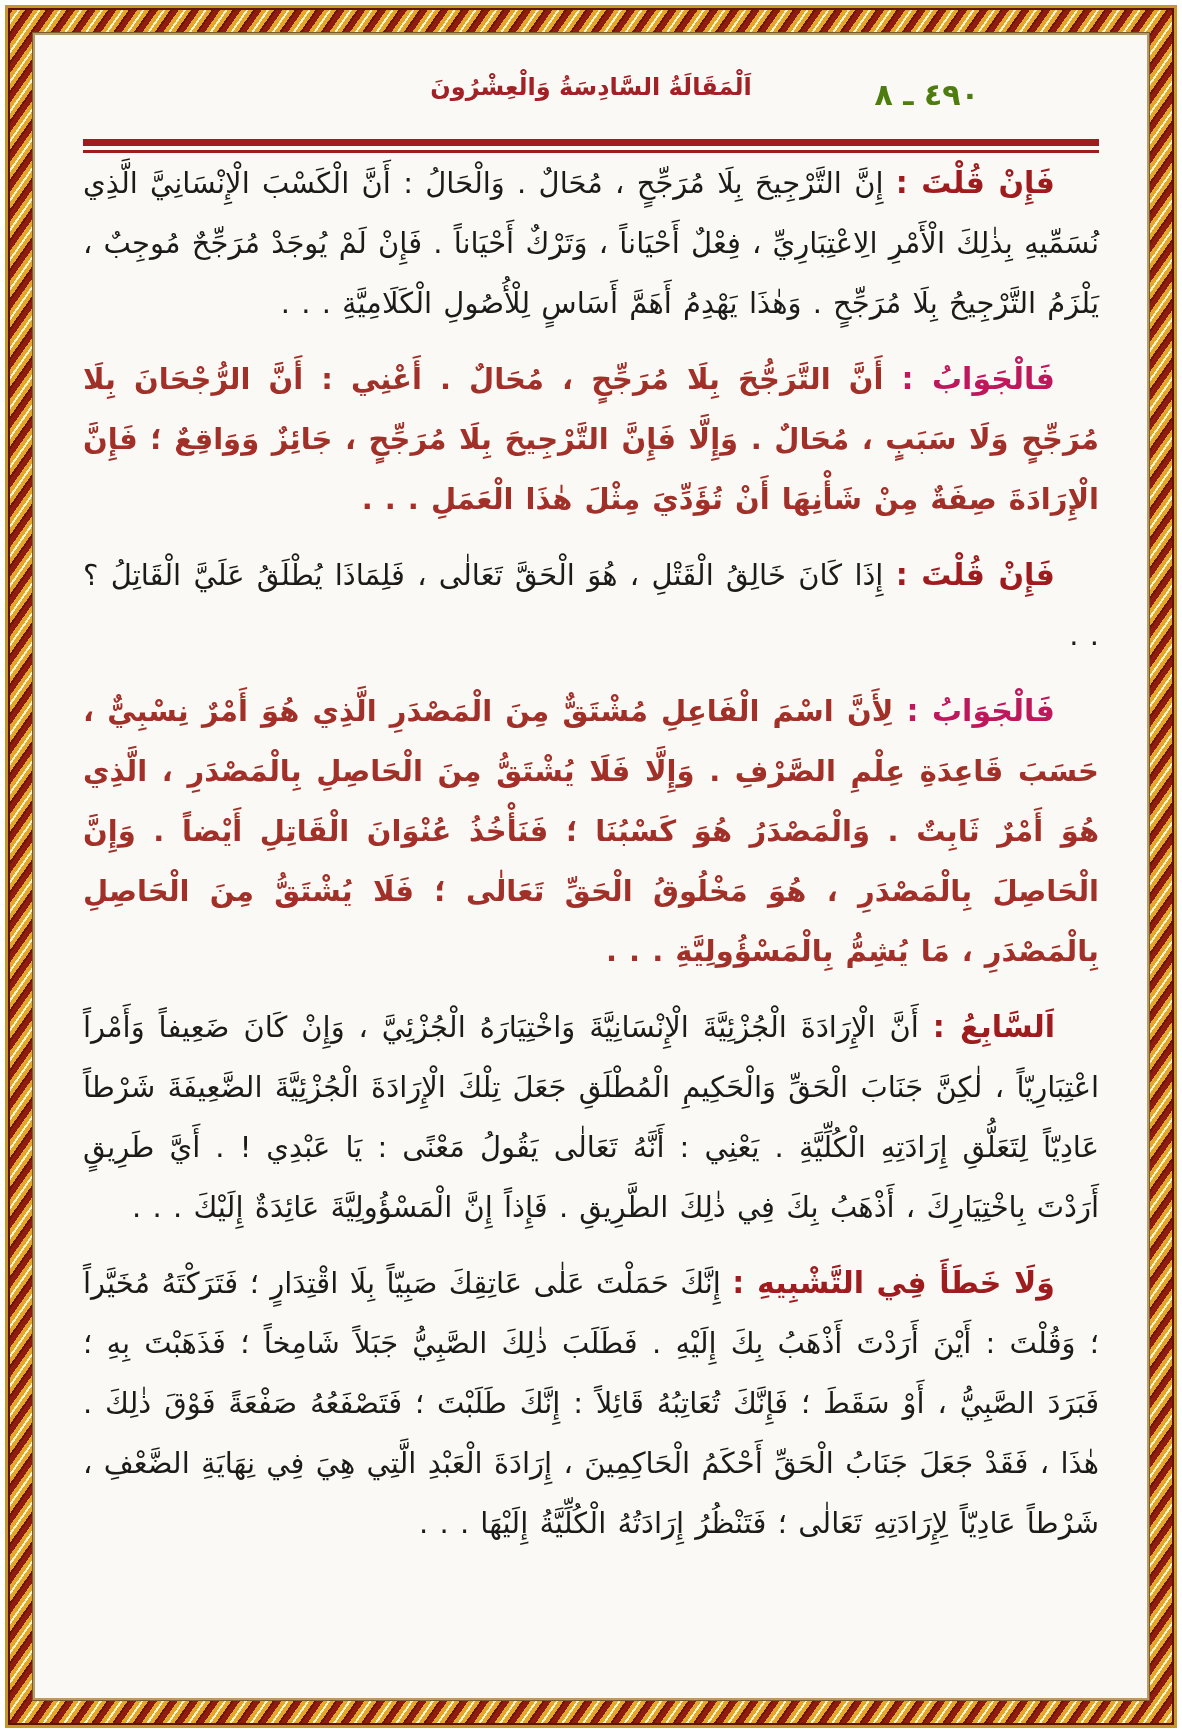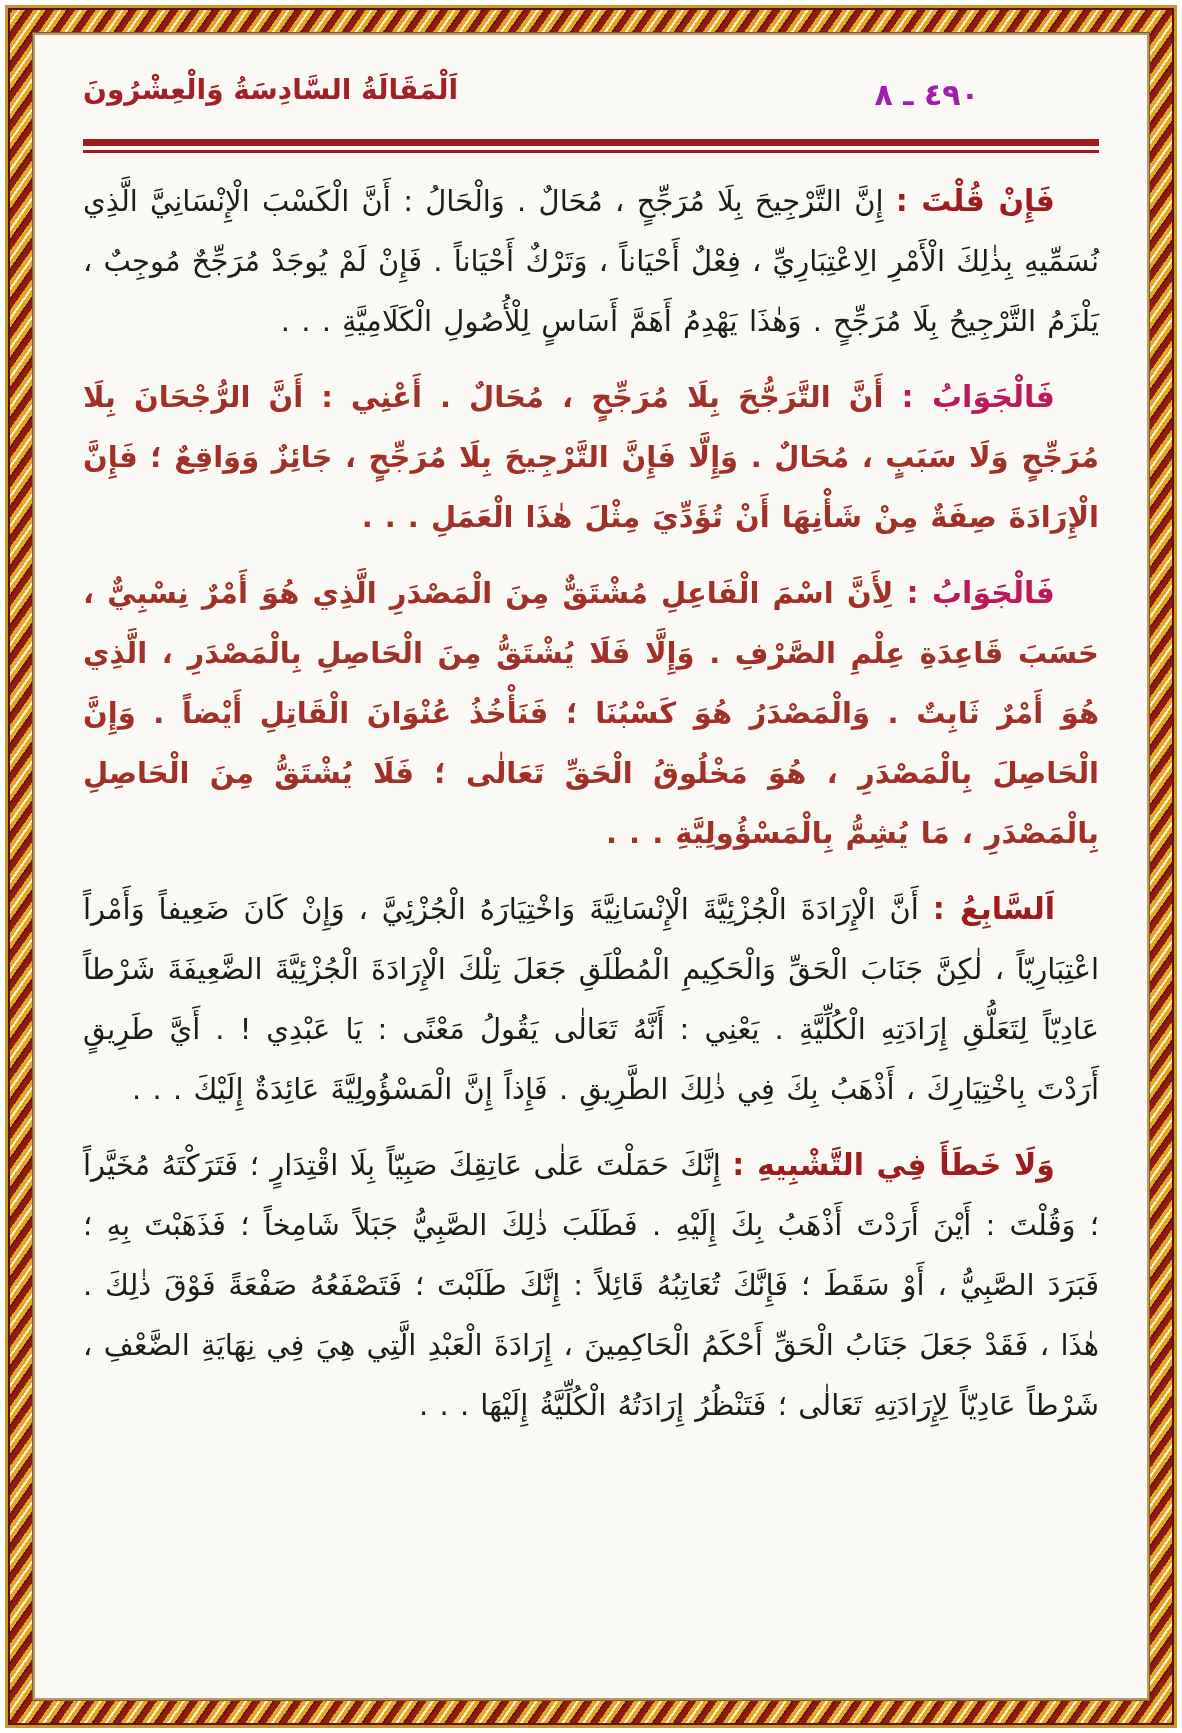--- a/index.html
+++ b/index.html
@@ -27,38 +27,38 @@
   .sheet{
     position:absolute;inset:33px;
     background:#fbf9f6;
     border:2px solid #b99b66;
     box-shadow:0 0 0 1px #7a5a2e;
     box-sizing:border-box;
     padding:28px 48px 0 48px;
   }
   .hdr{position:relative;height:66px;}
   .hdr-title{
-    text-align:left;
-    font-size:28px;font-weight:bold;
+    text-align:center;
+    font-size:24px;font-weight:bold;
     color:#a22126;
     letter-spacing:0.5px;
     padding-top:10px;
   }
   .hdr-num{
     position:absolute;top:14px;right:120px;
     font-size:30px;font-weight:bold;
-    color:#a21caf;
+    color:#4d7c0f;
   }
   .rule{
     margin-top:10px;
     border-top:7px solid #9e1b1e;
     border-bottom:3px solid #9e1b1e;
     height:4px;
   }
-  .bodytext{padding-top:18px;}
+  .bodytext{padding-top:0;}
   .para{
     margin:0 0 16px 0;
     font-size:29px;
     line-height:60px;
     text-align:justify;
     text-indent:44px;
     color:#1d1b1a;
     word-spacing:2px;
   }
   .para .lead{
@@ -91,20 +91,24 @@
       <p class="para q">
         <span class="lead">فَإِنْ قُلْتَ :</span>
         <span class="ptext">إِنَّ التَّرْجِيحَ بِلَا مُرَجِّحٍ ، مُحَالٌ . وَالْحَالُ : أَنَّ الْكَسْبَ الْإِنْسَانِيَّ الَّذِي نُسَمِّيهِ بِذٰلِكَ الْأَمْرِ الِاعْتِبَارِيِّ ، فِعْلٌ أَحْيَاناً ، وَتَرْكٌ أَحْيَاناً . فَإِنْ لَمْ يُوجَدْ مُرَجِّحٌ مُوجِبٌ ، يَلْزَمُ التَّرْجِيحُ بِلَا مُرَجِّحٍ . وَهٰذَا يَهْدِمُ أَهَمَّ أَسَاسٍ لِلْأُصُولِ الْكَلَامِيَّةِ . . .</span>
       </p>
 
       <p class="para answer">
         <span class="lead">فَالْجَوَابُ :</span>
         <span class="ptext">أَنَّ التَّرَجُّحَ بِلَا مُرَجِّحٍ ، مُحَالٌ . أَعْنِي : أَنَّ الرُّجْحَانَ بِلَا مُرَجِّحٍ وَلَا سَبَبٍ ، مُحَالٌ . وَإِلَّا فَإِنَّ التَّرْجِيحَ بِلَا مُرَجِّحٍ ، جَائِزٌ وَوَاقِعٌ ؛ فَإِنَّ الْإِرَادَةَ صِفَةٌ مِنْ شَأْنِهَا أَنْ تُؤَدِّيَ مِثْلَ هٰذَا الْعَمَلِ . . .</span>
       </p>
 
+      <p class="para q">
+        <span class="lead">فَإِنْ قُلْتَ :</span>
+        <span class="ptext">إِذَا كَانَ خَالِقُ الْقَتْلِ ، هُوَ الْحَقَّ تَعَالٰى ، فَلِمَاذَا يُطْلَقُ عَلَيَّ الْقَاتِلُ ؟ . .</span>
+      </p>
 
       <p class="para answer">
         <span class="lead">فَالْجَوَابُ :</span>
         <span class="ptext">لِأَنَّ اسْمَ الْفَاعِلِ مُشْتَقٌّ مِنَ الْمَصْدَرِ الَّذِي هُوَ أَمْرٌ نِسْبِيٌّ ، حَسَبَ قَاعِدَةِ عِلْمِ الصَّرْفِ . وَإِلَّا فَلَا يُشْتَقُّ مِنَ الْحَاصِلِ بِالْمَصْدَرِ ، الَّذِي هُوَ أَمْرٌ ثَابِتٌ . وَالْمَصْدَرُ هُوَ كَسْبُنَا ؛ فَنَأْخُذُ عُنْوَانَ الْقَاتِلِ أَيْضاً . وَإِنَّ الْحَاصِلَ بِالْمَصْدَرِ ، هُوَ مَخْلُوقُ الْحَقِّ تَعَالٰى ؛ فَلَا يُشْتَقُّ مِنَ الْحَاصِلِ بِالْمَصْدَرِ ، مَا يُشِمُّ بِالْمَسْؤُولِيَّةِ . . .</span>
       </p>
 
       <p class="para q">
         <span class="lead">اَلسَّابِعُ :</span>
         <span class="ptext">أَنَّ الْإِرَادَةَ الْجُزْئِيَّةَ الْإِنْسَانِيَّةَ وَاخْتِيَارَهُ الْجُزْئِيَّ ، وَإِنْ كَانَ ضَعِيفاً وَأَمْراً اعْتِبَارِيّاً ، لٰكِنَّ جَنَابَ الْحَقِّ وَالْحَكِيمِ الْمُطْلَقِ جَعَلَ تِلْكَ الْإِرَادَةَ الْجُزْئِيَّةَ الضَّعِيفَةَ شَرْطاً عَادِيّاً لِتَعَلُّقِ إِرَادَتِهِ الْكُلِّيَّةِ . يَعْنِي : أَنَّهُ تَعَالٰى يَقُولُ مَعْنًى : يَا عَبْدِي ! . أَيَّ طَرِيقٍ أَرَدْتَ بِاخْتِيَارِكَ ، أَذْهَبُ بِكَ فِي ذٰلِكَ الطَّرِيقِ . فَإِذاً إِنَّ الْمَسْؤُولِيَّةَ عَائِدَةٌ إِلَيْكَ . . .</span>
       </p>

